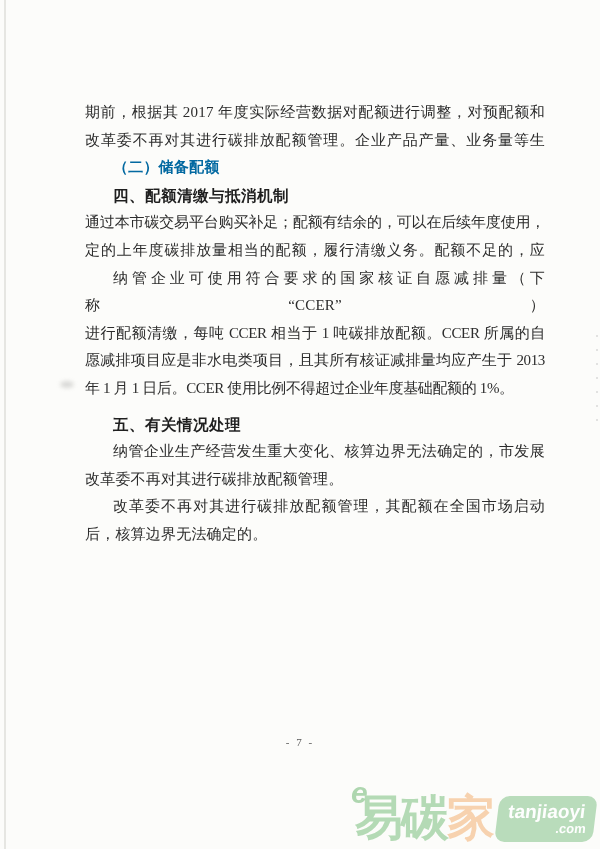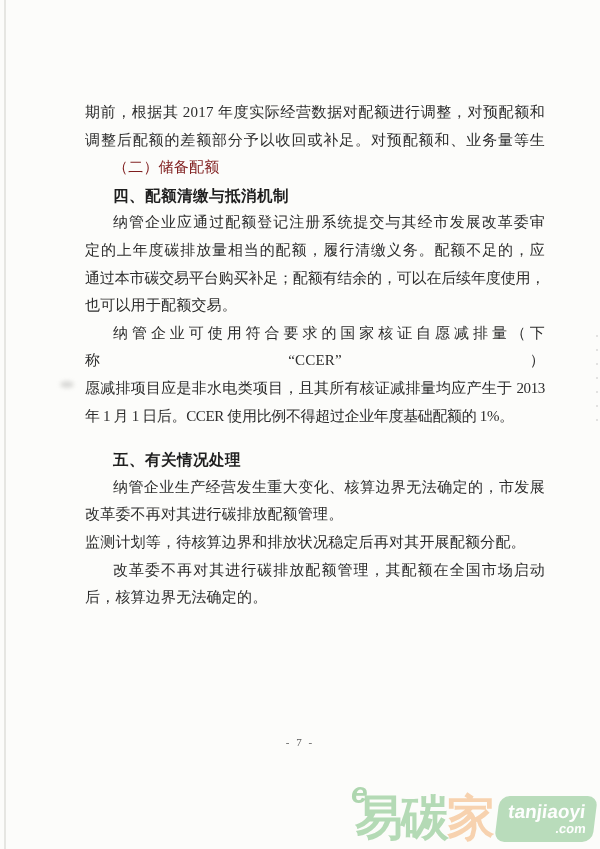--- a/index.html
+++ b/index.html
@@ -22,24 +22,24 @@
   .line{
     min-height:27.6px;line-height:27.6px;font-size:15px;
     letter-spacing:.2px;white-space:nowrap;
   }
   .line.j{white-space:normal;text-align:justify;text-align-last:justify;}
   .line.ind{text-indent:28px;}
   .line.h{
     font-family:Liberation Serif, serif;
     font-weight:700;font-size:15.5px;color:#1f1f1f;letter-spacing:.5px;
   }
-  .line.sub{font-weight:400;color:#7f1d1d;}
+  .line.sub{font-weight:700;color:#0369a1;}
   .line.tight{letter-spacing:-1.3px;}
   .line.t2{letter-spacing:-.35px;}
-  .line.xgap{margin-top:16px;}
+  .line.xgap{margin-top:8px;}
 
   .page-number{
     position:absolute;top:736px;left:0;width:100%;text-align:center;
     font-size:11px;color:#5a5a5a;letter-spacing:2px;
   }
 
   .watermark{
     position:absolute;right:5px;bottom:5px;display:flex;align-items:flex-end;
     opacity:.8;pointer-events:none;
   }
@@ -72,34 +72,32 @@
 <body>
 
 <div class="page">
 
   <div class="scan-edge"></div>
   <div class="scan-smudge"></div>
   <div class="scan-speck"></div>
 
   <div class="doc-body">
       <div class="line j">期前，根据其 2017 年度实际经营数据对配额进行调整，对预配额和</div>
-      <div class="line j">调整后配额的差额部分予以收回或补足。对预配额和、业务量等生</div>
+      <div class="line j">改革委不再对其进行碳排放配额管理。企业产品产量、业务量等生</div>
       <div class="line sub ind">（二）储备配额</div>
       <div class="line h ind">四、配额清缴与抵消机制</div>
-      <div class="line ind j">纳管企业应通过配额登记注册系统提交与其经市发展改革委审</div>
+      <div class="line t2 j">通过本市碳交易平台购买补足；配额有结余的，可以在后续年度使用，</div>
       <div class="line j">定的上年度碳排放量相当的配额，履行清缴义务。配额不足的，应</div>
-      <div class="line t2 j">通过本市碳交易平台购买补足；配额有结余的，可以在后续年度使用，</div>
-      <div class="line">也可以用于配额交易。</div>
       <div class="line ind j">纳管企业可使用符合要求的国家核证自愿减排量（下称“CCER”）</div>
+      <div class="line t2 j">进行配额清缴，每吨 CCER 相当于 1 吨碳排放配额。CCER 所属的自</div>
       <div class="line t2 j">愿减排项目应是非水电类项目，且其所有核证减排量均应产生于 2013</div>
       <div class="line t2">年 1 月 1 日后。CCER 使用比例不得超过企业年度基础配额的 1%。</div>
       <div class="line h ind xgap">五、有关情况处理</div>
       <div class="line ind j">纳管企业生产经营发生重大变化、核算边界无法确定的，市发展</div>
       <div class="line">改革委不再对其进行碳排放配额管理。</div>
-      <div class="line">监测计划等，待核算边界和排放状况稳定后再对其开展配额分配。</div>
       <div class="line ind j">改革委不再对其进行碳排放配额管理，其配额在全国市场启动</div>
       <div class="line">后，核算边界无法确定的。</div>
     </div>
 
   <div class="page-number">- 7 -</div>
 
   <div class="watermark">
     <div class="wm-char" style="color: rgb(163, 210, 164);">
       <span class="wm-e" style="color: rgb(155, 205, 157);">e</span><span>易</span>
     </div>

